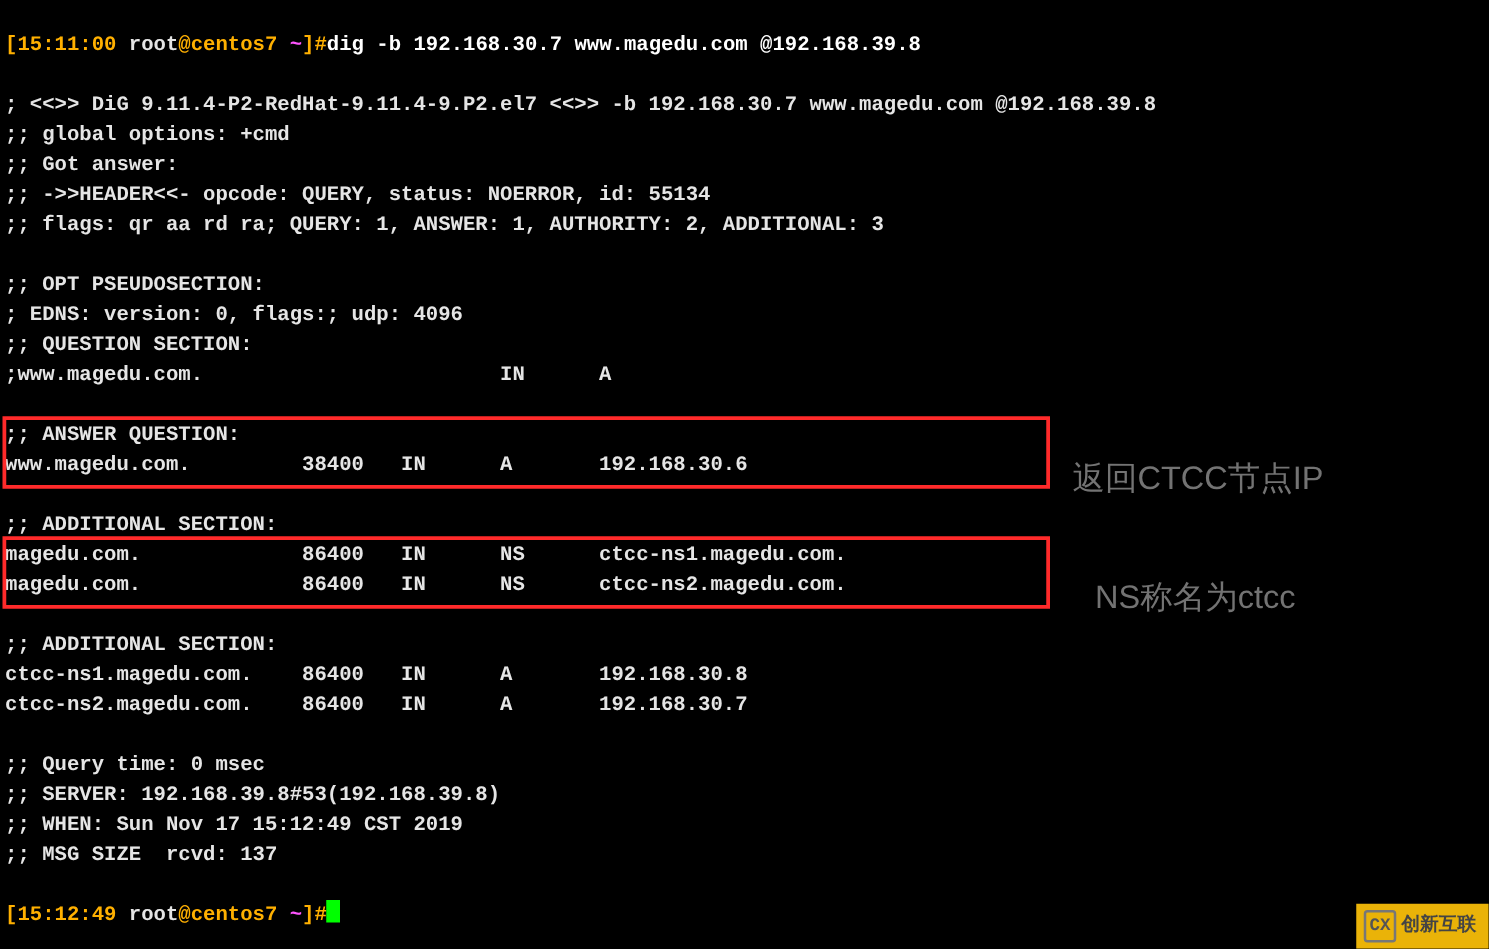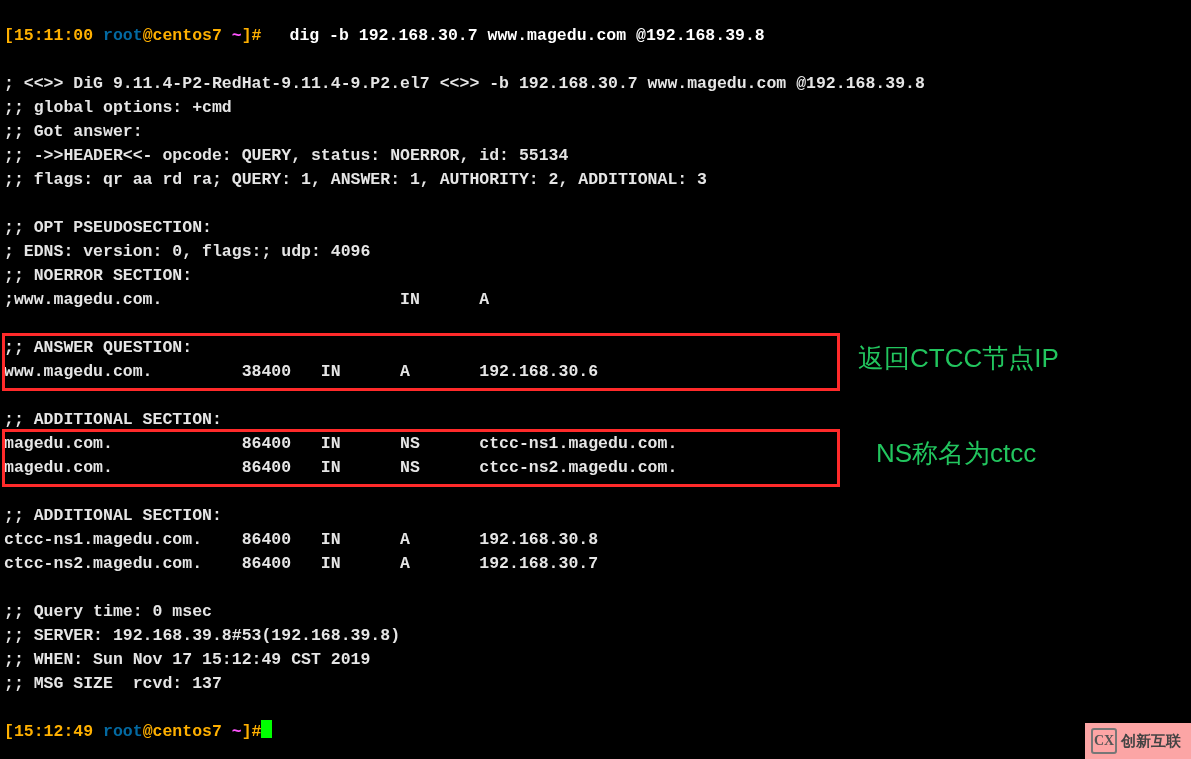--- a/index.html
+++ b/index.html
@@ -14,49 +14,50 @@
     width: 1191px;
     height: 759px;
     overflow: hidden;
     position: relative;
   }
   .terminal {
     white-space: pre;
     padding: 0 4px 0 4px;
   }
   .y { color: #ffb000; } 
-  .r { color: #0369a1; } 
+  .r { color: #e5e5e5; } 
   .m { color: #ff55ff; } 
-  .w { color: #ffffff; margin-left: 28px; }
+  .w { color: #ffffff; }
   .cursor {
     display:inline-block;
     width:11px;
     height:18px;
     background:#00ff00;
     vertical-align: -2px;
   }
   .redbox {
     position:absolute;
     border:3px solid #ff2a2a;
     box-sizing:border-box;
   }
   .annot {
     position:absolute;
-    color:#22c55e;
+    color:#737373;
     font-family: sans-serif;
     font-size:26px;
     font-weight: normal;
+    margin-top: 24px;
   }
   .watermark {
     position:absolute;
     right:0;
     bottom:0;
-    background:#fca5a5;
+    background:#eab308;
     color:#444;
-    font-family: Liberation Serif, serif;
+    font-family: Liberation Mono, monospace;
     font-size:15px;
     padding:6px 10px 6px 36px;
     display:flex;
     align-items:center;
     text-align:center;
   }
   .watermark-logo {
     position:absolute;
     left:6px;
     top:5px;
@@ -79,21 +80,21 @@
 <span><span class="y">[</span><span class="y">15:11:00</span><span class="y"> </span><span class="r">root</span><span class="y">@centos7</span><span class="m"> ~</span><span class="y">]#</span><span class="w">dig -b 192.168.30.7 www.magedu.com @192.168.39.8</span></span>
 <span></span>
 <span>; &lt;&lt;&gt;&gt; DiG 9.11.4-P2-RedHat-9.11.4-9.P2.el7 &lt;&lt;&gt;&gt; -b 192.168.30.7 www.magedu.com @192.168.39.8</span>
 <span>;; global options: +cmd</span>
 <span>;; Got answer:</span>
 <span>;; -&gt;&gt;HEADER&lt;&lt;- opcode: QUERY, status: NOERROR, id: 55134</span>
 <span>;; flags: qr aa rd ra; QUERY: 1, ANSWER: 1, AUTHORITY: 2, ADDITIONAL: 3</span>
 <span></span>
 <span>;; OPT PSEUDOSECTION:</span>
 <span>; EDNS: version: 0, flags:; udp: 4096</span>
-<span>;; NOERROR SECTION:</span>
+<span>;; QUESTION SECTION:</span>
 <span>;www.magedu.com.                        IN      A</span>
 <span></span>
 <span>;; ANSWER QUESTION:</span>
 <span>www.magedu.com.         38400   IN      A       192.168.30.6</span>
 <span></span>
 <span>;; ADDITIONAL SECTION:</span>
 <span>magedu.com.             86400   IN      NS      ctcc-ns1.magedu.com.</span>
 <span>magedu.com.             86400   IN      NS      ctcc-ns2.magedu.com.</span>
 <span></span>
 <span>;; ADDITIONAL SECTION:</span>

